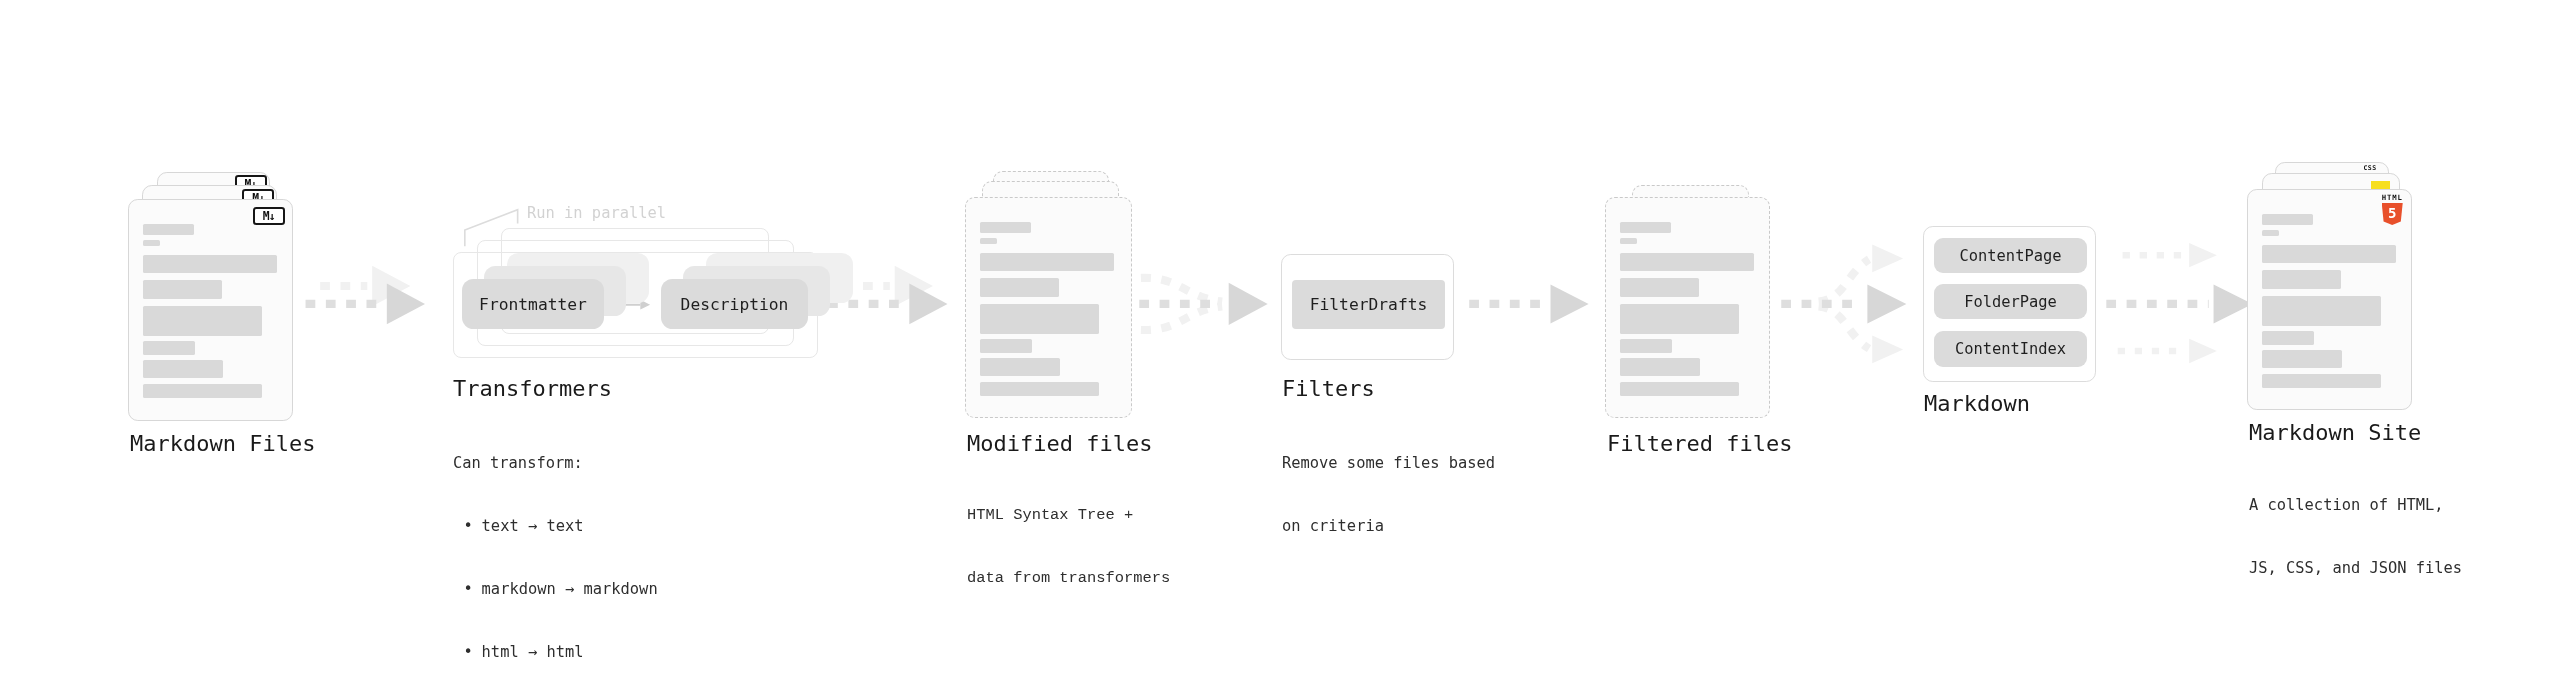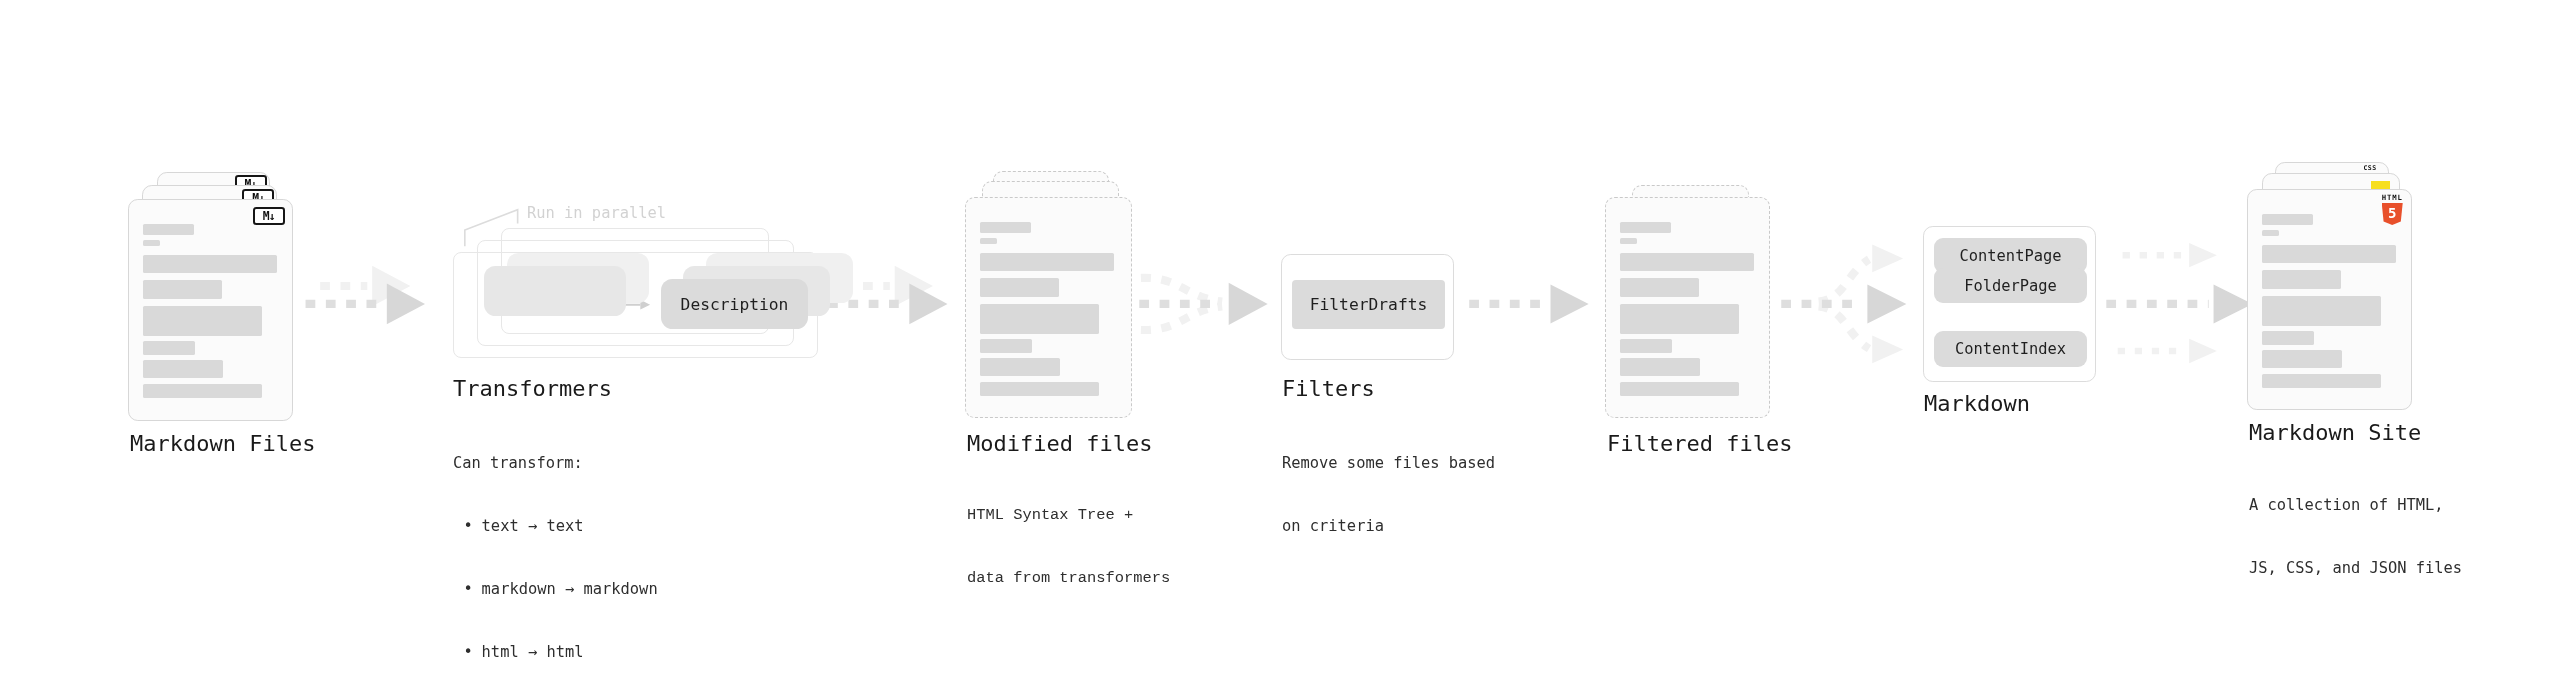--- a/index.html
+++ b/index.html
@@ -64,21 +64,21 @@
   .ds-s1{left:683px;top:266px;width:147px;height:50px;}
   .ds{left:661px;top:279px;width:147px;height:50px;}
   .run-note{position:absolute;left:527px;top:204px;font-size:15.4px;color:#d2d2d2;white-space:pre;}
   
   .frame{position:absolute;border:1.6px solid #dcdcdc;border-radius:9.8px;background:#ffffff;box-sizing:border-box;}
   .filters-box{left:1281px;top:254px;width:173px;height:106px;}
   .filters-pill{left:1292px;top:280px;width:153px;height:49px;border-radius:4px;}
   .emitters-box{left:1923px;top:226px;width:173px;height:156px;}
   .em-pill{border-radius:9px;font-size:15.4px;}
   .em-p1{left:1934px;top:238px;width:153px;height:35px;}
-  .em-p2{left:1934px;top:268px;width:153px;height:35px;}
+  .em-p2{left:1934px;top:284px;width:153px;height:35px;}
   .em-p3{left:1934px;top:331px;width:153px;height:36px;}
   
   .hlabel{position:absolute;font-size:22px;line-height:25px;font-weight:500;color:#1a1a1a;white-space:pre;}
   .lbl-md{left:130px;top:431px;}
   .lbl-tr{left:453px;top:376px;}
   .lbl-mod{left:967px;top:431px;}
   .lbl-filters{left:1282px;top:376px;}
   .lbl-filtered{left:1607px;top:431px;}
   .lbl-em{left:1924px;top:391px;}
   .lbl-gen{left:2249px;top:420px;}
@@ -190,20 +190,21 @@
     </div>
   </div>
   <div class="hlabel lbl-md">Markdown Files</div>
 
   <div class="run-note">Run in parallel</div>
   <div class="tbox tbox-back"></div>
   <div class="tbox tbox-mid"></div>
   <div class="tbox tbox-front"></div>
   <div class="pill shadow2 fm-s2"></div>
   <div class="pill shadow1 fm-s1"></div>
+  <div class="pill fm">Frontmatter</div>
   <div class="pill shadow2 ds-s2"></div>
   <div class="pill shadow1 ds-s1"></div>
   <div class="pill ds">Description</div>
   <div class="hlabel lbl-tr">Transformers</div>
   <div class="note note-tr">
     <div>Can transform:</div>
     <div class="bullet-line"><span class="dot">•</span><span>text → text</span></div>
     <div class="bullet-line"><span class="dot">•</span><span>markdown → markdown</span></div>
     <div class="bullet-line"><span class="dot">•</span><span>html → html</span></div>
   </div>

